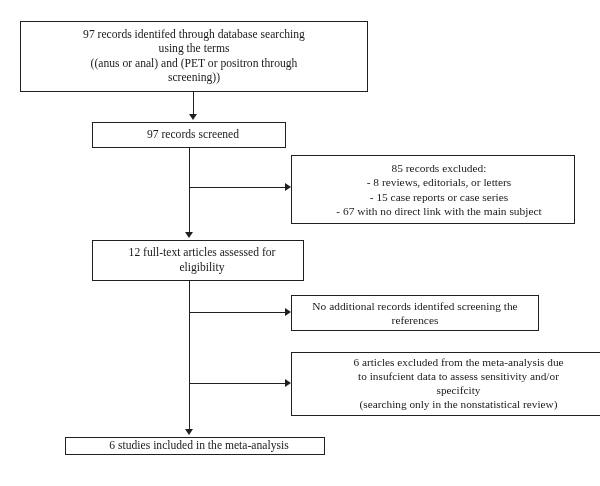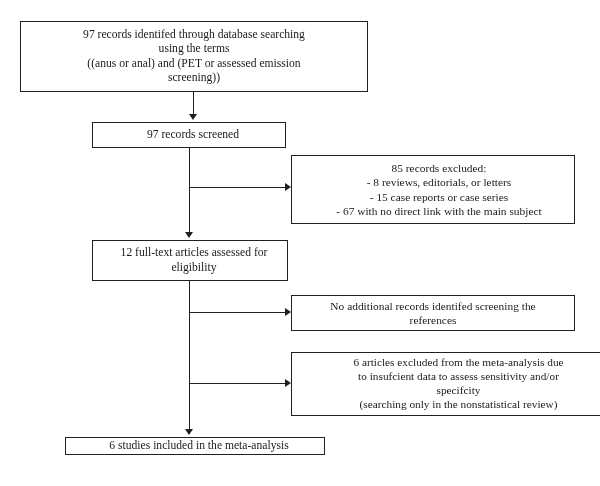--- a/index.html
+++ b/index.html
@@ -43,25 +43,25 @@
   #node-screened {
     left: 92px;  top: 122px; width: 194px; height: 26px;
     font-size: 11.6px;
   }
   #node-excluded-screening {
     left: 291px; top: 155px; width: 284px; height: 69px;
     font-size: 11.4px;
     padding-left: 12px;
   }
   #node-fulltext {
-    left: 92px;  top: 240px; width: 196px; height: 41px;
+    left: 92px;  top: 240px; width: 212px; height: 41px;
     font-size: 11.6px;
   }
   #node-no-additional {
-    left: 291px; top: 295px; width: 284px; height: 36px;
+    left: 291px; top: 295px; width: 248px; height: 36px;
     font-size: 11.4px;
     padding: 12px 8px;
   }
   #node-excluded-meta {
     left: 291px; top: 352px; width: 315px; height: 64px;
     font-size: 11.3px;
     padding-left: 20px;
   }
   #node-included {
     left: 65px;  top: 437px; width: 260px; height: 18px;
@@ -108,21 +108,21 @@
   #conn-ah3     { left: 285px; top: 379px; }
 </style>
 </head>
 <body>
 
 <div id="canvas">
 
   <div class="node center" id="node-identification">
     <span class="line">97 records identifed through database searching</span>
     <span class="line">using the terms</span>
-    <span class="line">((anus or anal) and (PET or assessed emission</span>
+    <span class="line">((anus or anal) and (PET or positron through</span>
     <span class="line">screening))</span>
   </div>
 
   <div class="vline" id="conn-v1"></div>
   <div class="arrow-down" id="conn-a1"></div>
 
   <div class="node center" id="node-screened">
     <span class="line">97 records screened</span>
   </div>
 

